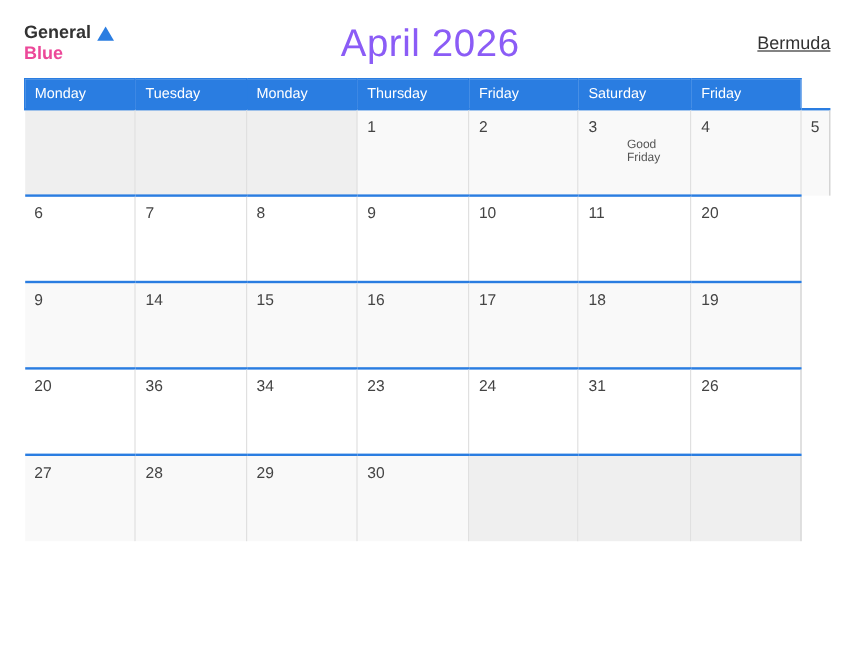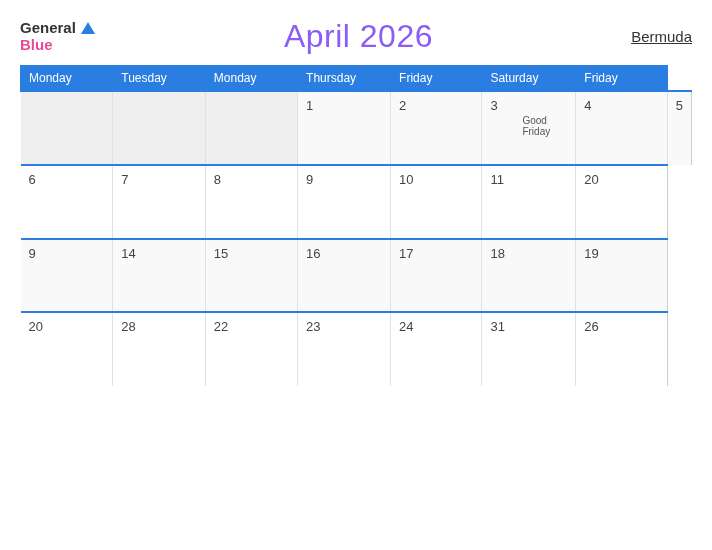--- a/index.html
+++ b/index.html
@@ -230,34 +230,51 @@
             </td>
             <td>
               <span class="day-num">19</span>
             </td>
           </tr>
           <tr>
             <td>
               <span class="day-num">20</span>
             </td>
             <td>
+              <span class="day-num">36</span>
+            </td>
+            <td>
+              <span class="day-num">34</span>
+            </td>
+            <td>
+              <span class="day-num">23</span>
+            </td>
+            <td>
+              <span class="day-num">24</span>
+            </td>
+            <td>
+              <span class="day-num">31</span>
+            </td>
+            <td>
+              <span class="day-num">26</span>
+            </td>
+          </tr>
+          <tr>
+            <td>
+              <span class="day-num">27</span>
+            </td>
+            <td>
               <span class="day-num">28</span>
             </td>
             <td>
-              <span class="day-num">22</span>
-            </td>
-            <td>
-              <span class="day-num">23</span>
-            </td>
-            <td>
-              <span class="day-num">24</span>
-            </td>
-            <td>
-              <span class="day-num">31</span>
-            </td>
-            <td>
-              <span class="day-num">26</span>
-            </td>
+              <span class="day-num">29</span>
+            </td>
+            <td>
+              <span class="day-num">30</span>
+            </td>
+            <td class="empty"></td>
+            <td class="empty"></td>
+            <td class="empty"></td>
           </tr>
         </tbody>
     </table>
   </div>
 </div>
 
 </body></html>

